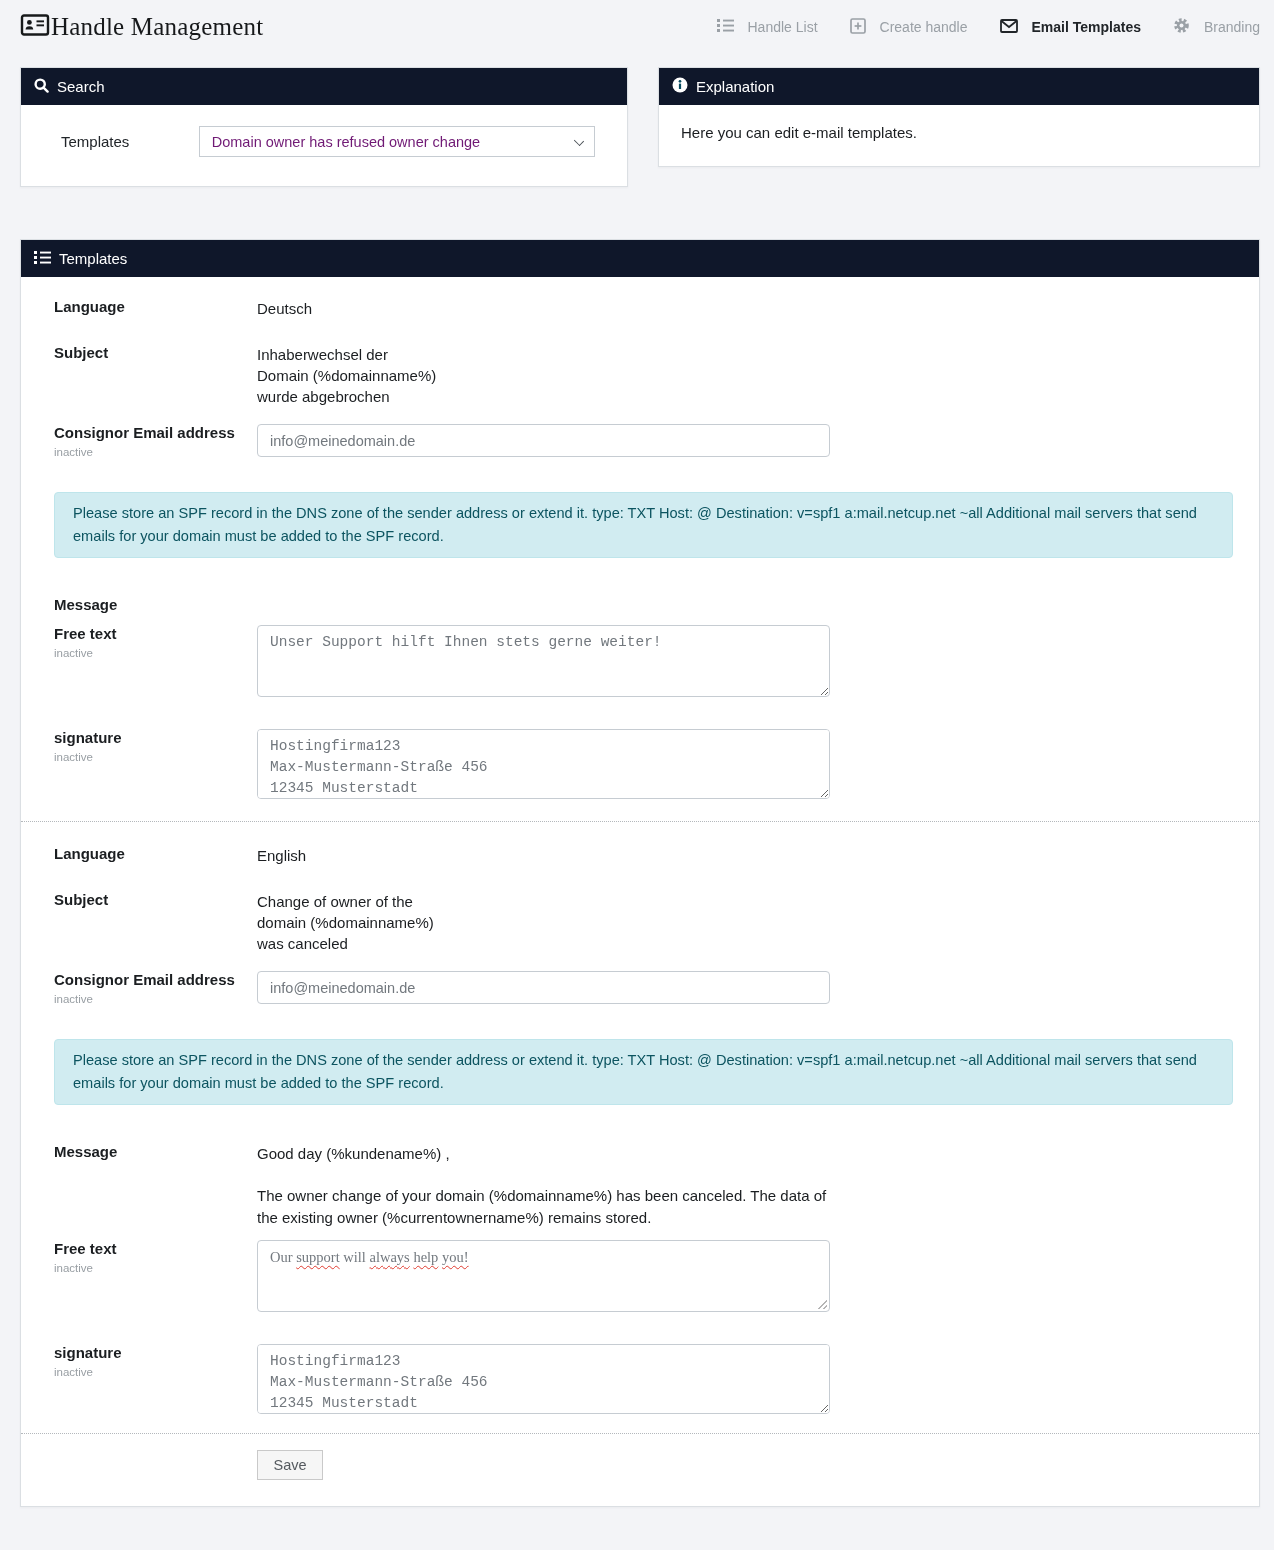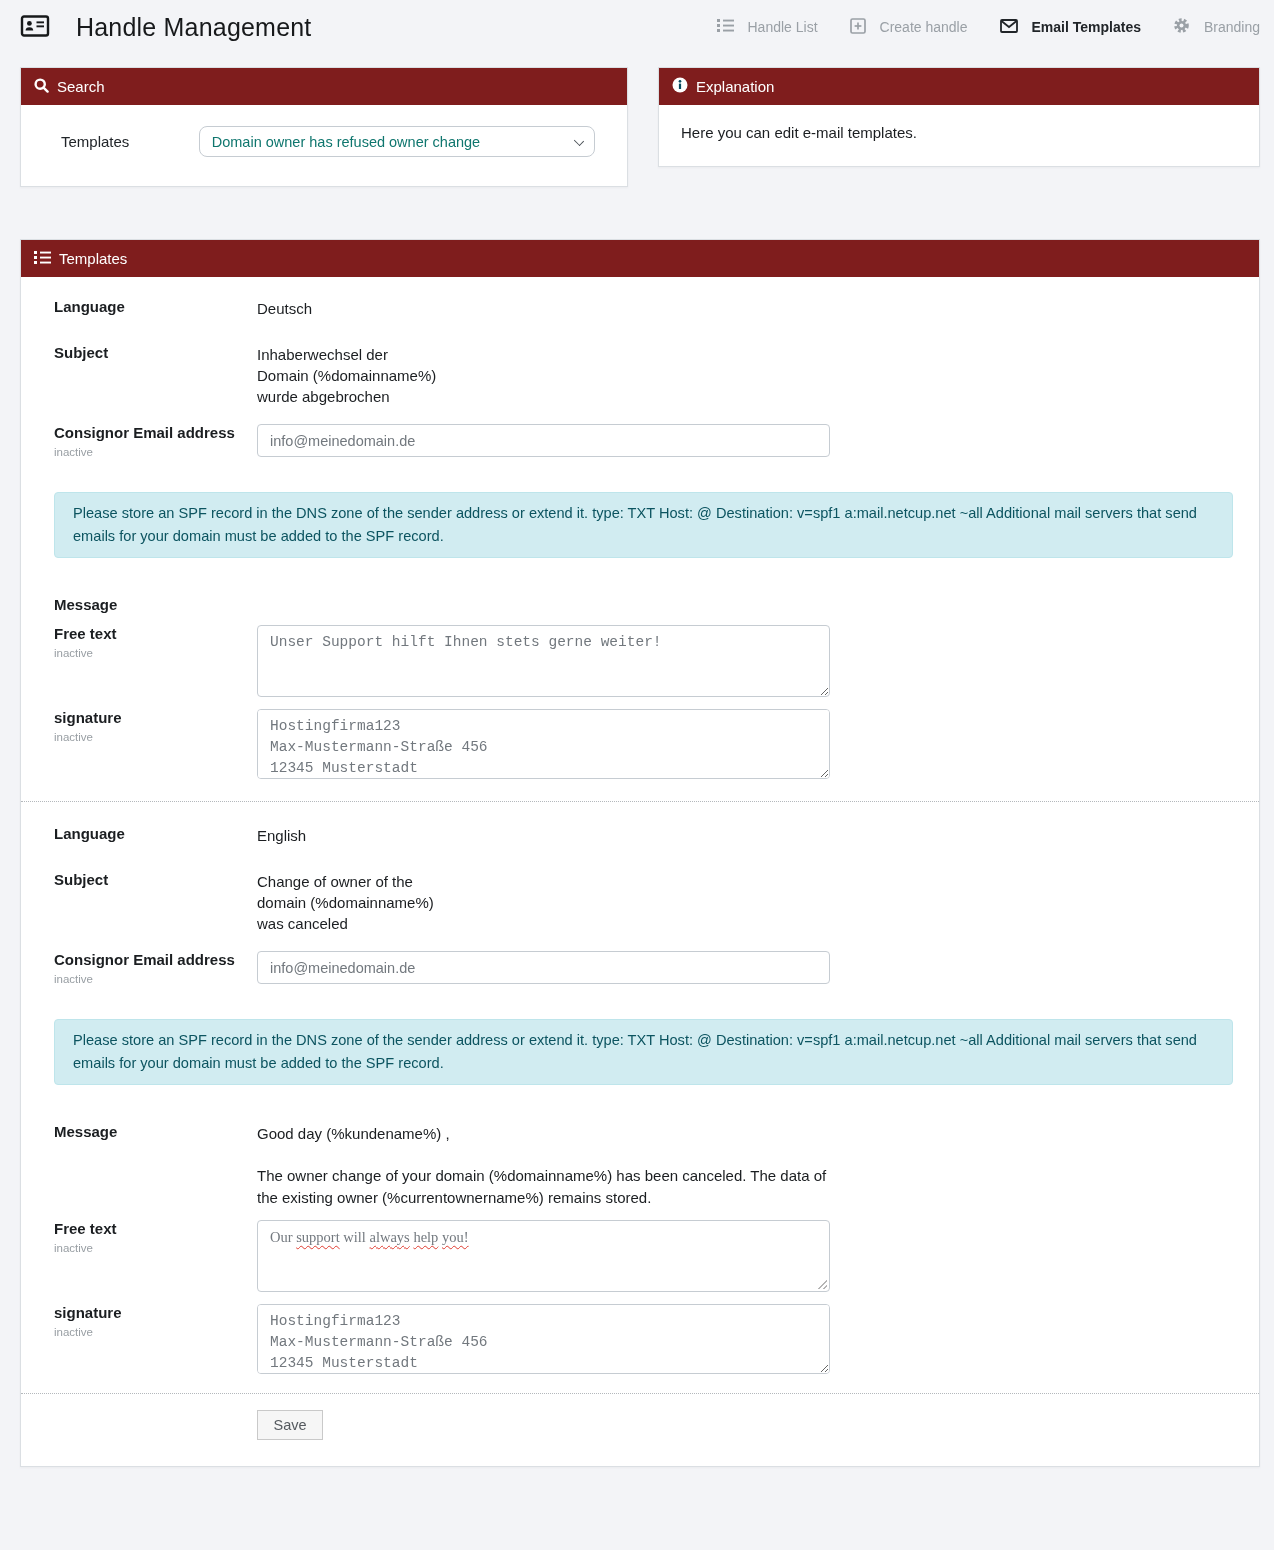--- a/index.html
+++ b/index.html
@@ -9,53 +9,53 @@
     font-family: "Liberation Sans", "DejaVu Sans", sans-serif;
     color: #212529;
     font-size: 15px;
   }
   
   .topbar {
     height: 54px;
     padding: 0 14px 0 20px;
     display: flex; align-items: center; justify-content: space-between;
   }
-  .brand { display: flex; align-items: flex-end; gap: 26px; }
+  .brand { display: flex; align-items: center; gap: 1px; font-family: Liberation Serif, serif; }
   .brand h1 { font-size: 25px; font-weight: 400; color: #17191b; letter-spacing: .2px; }
   .topnav { display: flex; align-items: center; gap: 32px; }
   .topnav .nav-item {
     display: flex; align-items: center; gap: 14px;
     font-size: 14px; color: #9aa0a6; cursor: pointer; text-decoration: none;
   }
   .topnav .nav-item.active { color: #212529; font-weight: 700; }
   .topnav .nav-item svg { flex: 0 0 auto; }
 
   
   .panel-row { display: flex; gap: 30px; padding: 13px 14px 0 20px; align-items: flex-start; }
   .panel {
     background: #fff;
     border: 1px solid #dbdfe3;
     box-shadow: 0 1px 2px rgba(0,0,0,.04);
   }
   .panel-header {
-    background: #7f1d1d; color: #fff;
+    background: #0f172a; color: #fff;
     height: 37px; padding: 8px 13px;
     display: flex; align-items: center; gap: 8px;
     font-size: 15px;
   }
   .panel-search { width: 608px; }
   .panel-explanation { width: 604px; }
 
   .search-body { padding: 21px 32px 29px 40px; display: flex; align-items: center; }
   .search-body .field-label { width: 138px; font-size: 15px; color: #212529; }
   .select-wrap { position: relative; width: 397px; }
   .select-box {
     width: 100%; height: 31px;
-    border: 1px solid #c6ccd2; border-radius: 8px;
-    background: #fff; color: #0f766e;
+    border: 1px solid #c6ccd2; border-radius: 0;
+    background: #fff; color: #701a75;
     font-size: 14.5px; padding: 0 28px 0 12px;
     display: flex; align-items: center; cursor: pointer;
     white-space: nowrap; overflow: hidden;
   }
   .chevron {
     position: absolute; right: 12px; top: 11px;
     width: 8px; height: 8px;
     border-right: 1.6px solid #4a5056; border-bottom: 1.6px solid #4a5056;
     transform: rotate(45deg) scale(1,0.8); pointer-events: none;
   }
@@ -67,21 +67,21 @@
   .tsection.en { padding-top: 23px; padding-bottom: 19px; }
   .trow { display: flex; align-items: flex-start; }
   .trow .lbl-col { width: 203px; flex: 0 0 203px; }
   .trow .lbl { font-weight: 700; font-size: 15px; color: #1b1e21; }
   .trow .sub { font-size: 11.5px; color: #989ea3; margin-top: 5px; }
   .trow .val { font-size: 15px; line-height: 21px; max-width: 575px; color: #1b1e21; }
   .mb-lang { margin-bottom: 25px; }
   .mb-subj { margin-bottom: 17px; }
   .mb-consignor { margin-bottom: 34px; }
   .mb-msg { margin-bottom: 12px; }
-  .mb-freetext { margin-bottom: 12px; }
+  .mb-freetext { margin-bottom: 32px; }
 
   .text-input {
     width: 573px; height: 33px;
     border: 1px solid #c6ccd2; border-radius: 4px;
     padding: 0 12px; font-size: 14.5px;
     font-family: "Liberation Sans", "DejaVu Sans", sans-serif;
     color: #495057; background: #fff; outline: none;
   }
   .text-input::placeholder, textarea::placeholder { color: #72787e; opacity: 1; }
   textarea.t-area {

